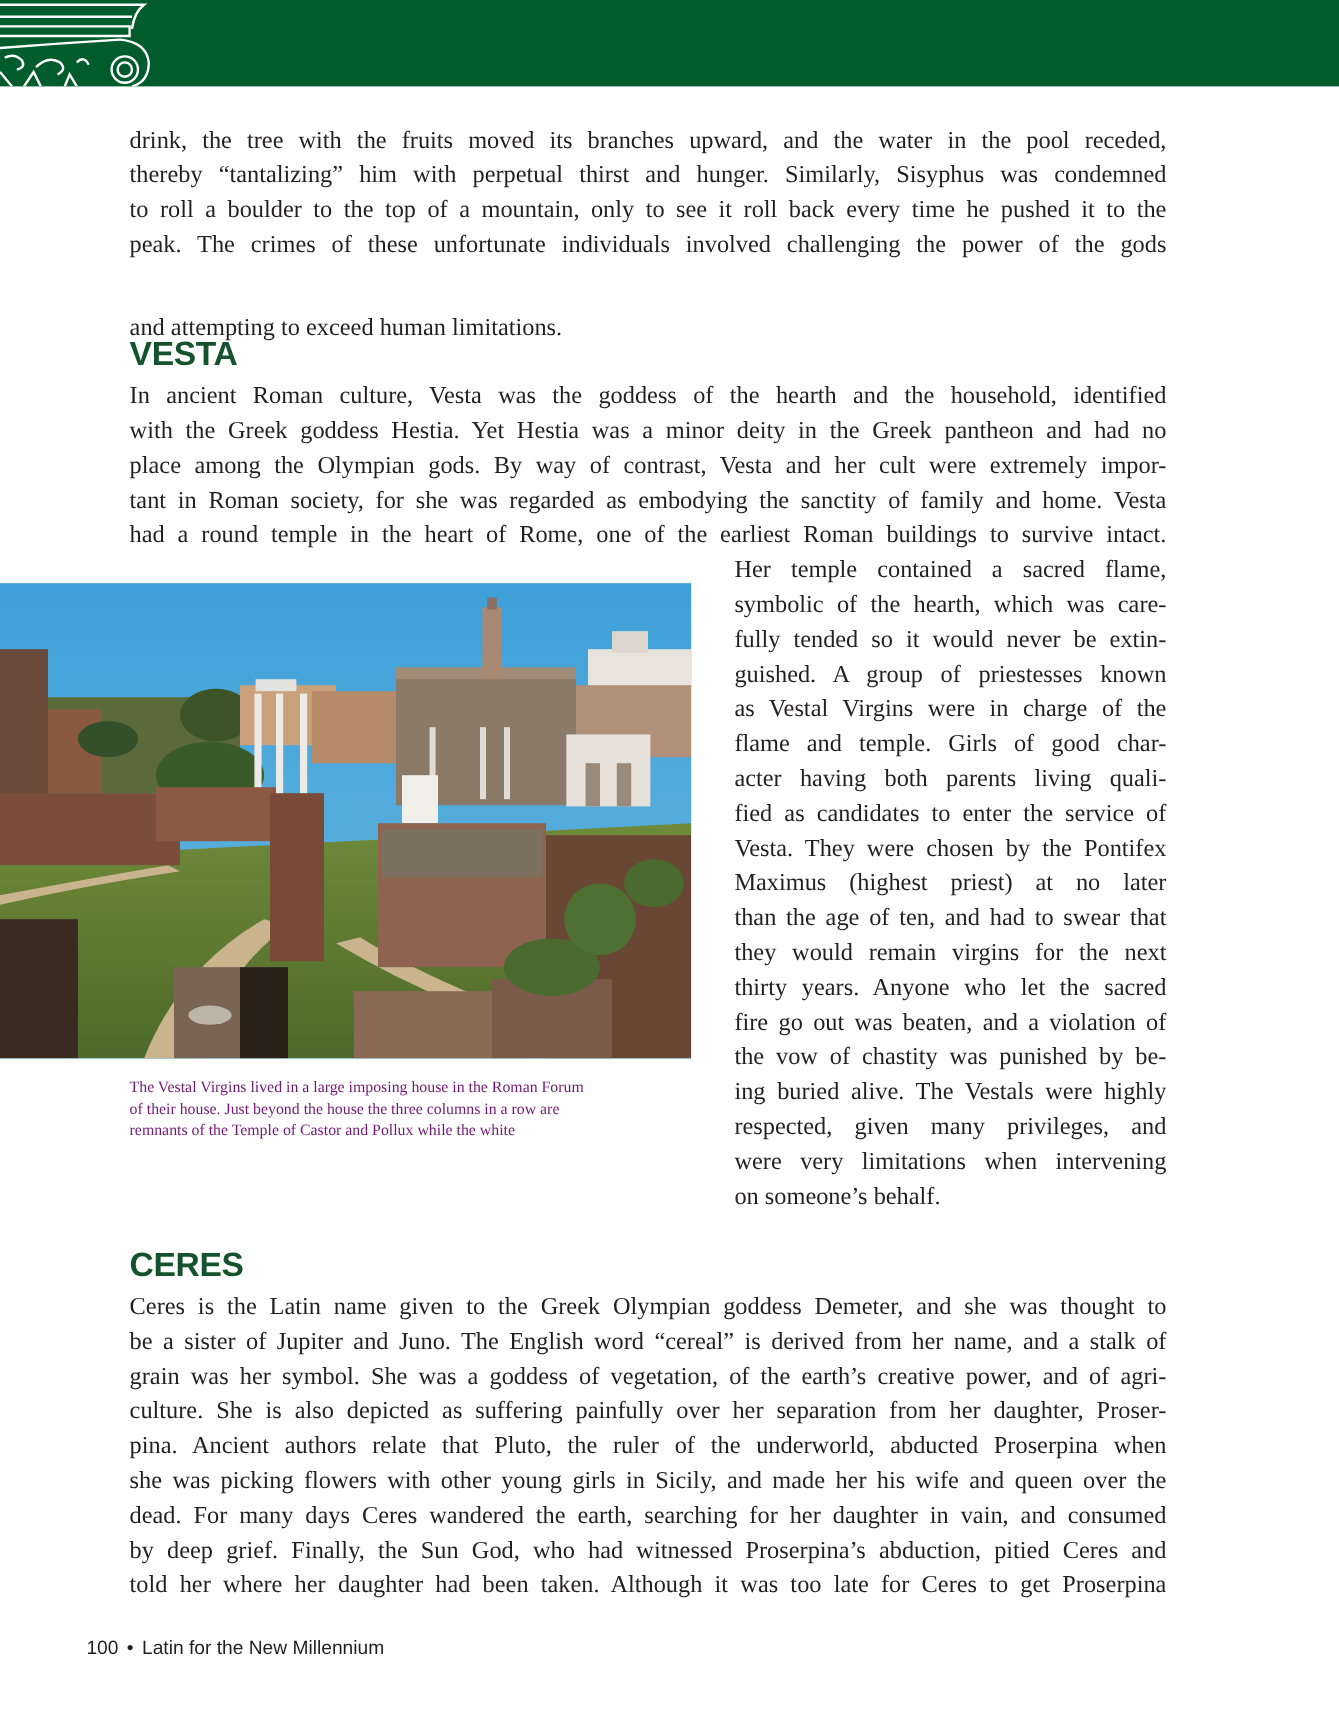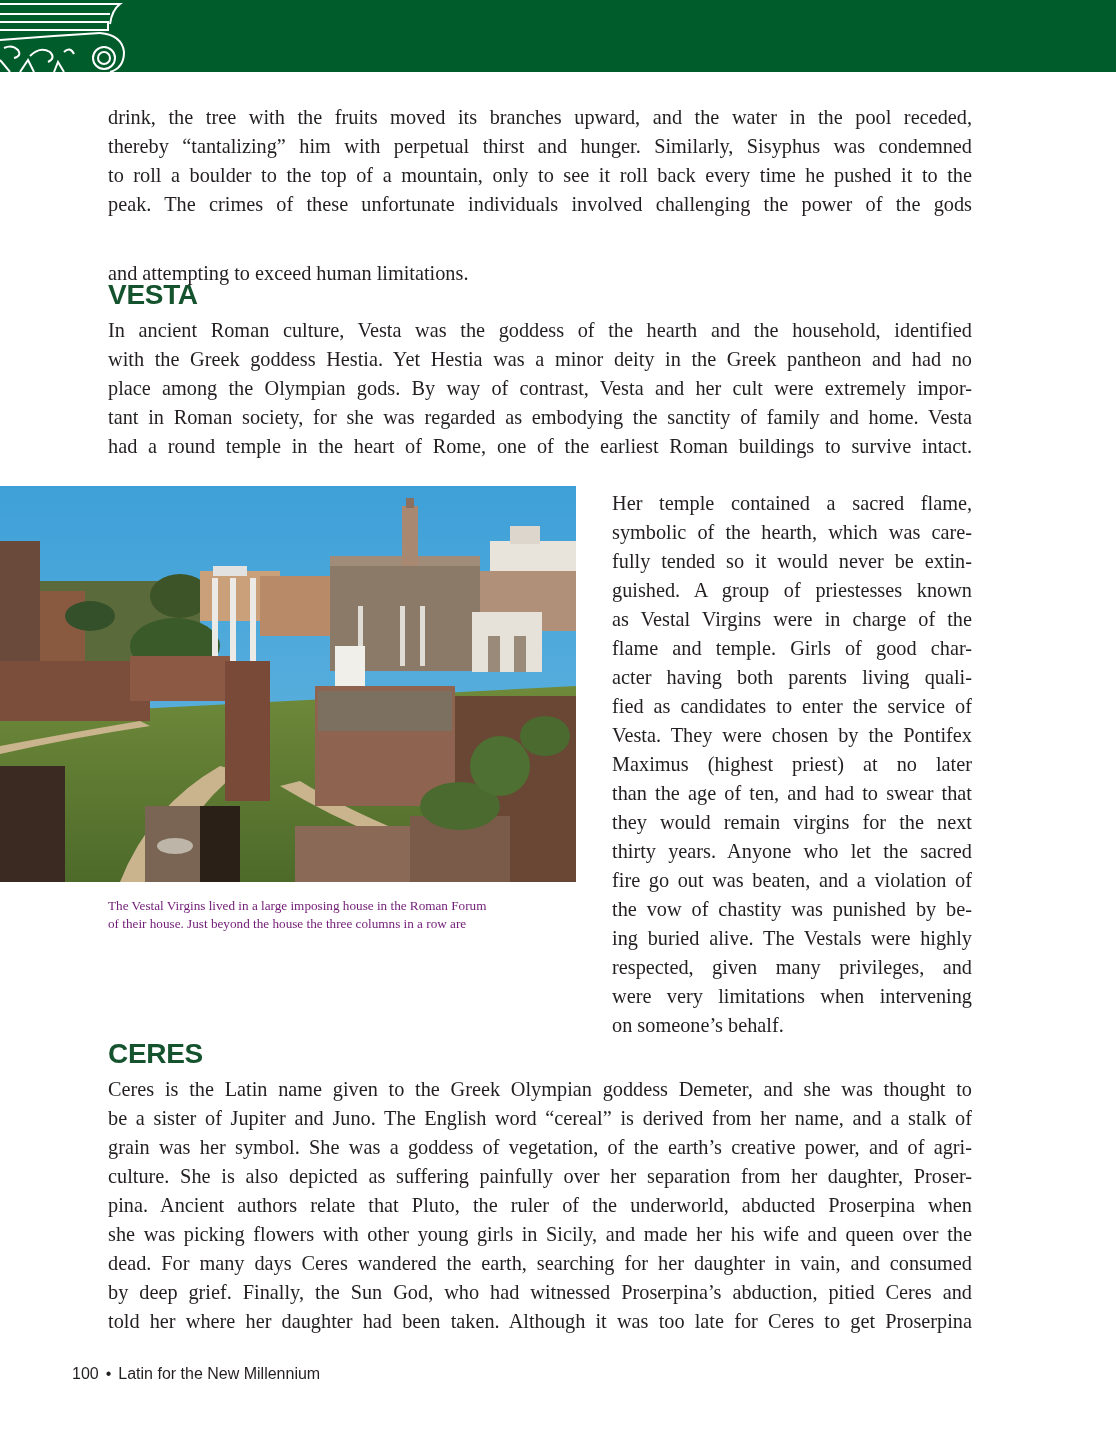--- a/index.html
+++ b/index.html
@@ -4,21 +4,21 @@
   <style>
     * { margin: 0; padding: 0; box-sizing: border-box; }
     html, body { width: 1116px; height: 1440px; background: #ffffff; overflow: hidden; }
     body { position: relative; font-family: "Liberation Serif", "DejaVu Serif", serif; color: #231f20; }
 
     .banner { position: absolute; left: 0; top: 0; width: 1116px; height: 72px; background: #005c2b; }
     .banner svg { position: absolute; left: 0; top: 0; }
 
     .line { position: absolute; left: 108px; width: 864px; font-size: 20.3px; line-height: 29px; white-space: nowrap; text-align: justify; text-align-last: justify; }
     .line.last { text-align-last: left; margin-top: 40px; }
-    .rline { position: absolute; left: 612px; width: 360px; font-size: 20.3px; line-height: 29px; white-space: nowrap; text-align: justify; text-align-last: justify; margin-top: 28px; }
+    .rline { position: absolute; left: 612px; width: 360px; font-size: 20.3px; line-height: 29px; white-space: nowrap; text-align: justify; text-align-last: justify; }
     .rline.last { text-align-last: left; }
 
     .heading { position: absolute; left: 108px; font-family: "Liberation Sans", "DejaVu Sans", sans-serif; font-weight: bold; font-size: 28px; letter-spacing: -0.3px; color: #14532d; }
 
     .photo { position: absolute; left: 0; top: 486px; width: 576px; height: 396px; overflow: hidden; background: #4aa6da; }
     .photo svg { display: block; }
 
     .caption { position: absolute; left: 108px; top: 897px; width: 470px; font-size: 13.2px; line-height: 18px; color: #701a75; }
     .caption div { white-space: nowrap; }
 
@@ -161,20 +161,21 @@
 
     <ellipse cx="175" cy="360" rx="18" ry="8" fill="#bdb5a8"></ellipse>
 
     <rect x="200" y="320" width="40" height="76" fill="#2a2018"></rect>
   </svg>
 </div>
 
 <div class="caption">
   <div>The Vestal Virgins lived in a large imposing house in the Roman Forum</div>
   <div>of their house. Just beyond the house the three columns in a row are</div>
+  <div>remnants of the Temple of Castor and Pollux while the white</div>
 </div>
 
 <div class="heading" style="top:1038px">CERES</div>
 <div>
   <div class="line" style="top:1075px">Ceres is the Latin name given to the Greek Olympian goddess Demeter, and she was thought to</div>
   <div class="line" style="top:1104px">be a sister of Jupiter and Juno. The English word “cereal” is derived from her name, and a stalk of</div>
   <div class="line" style="top:1133px">grain was her symbol. She was a goddess of vegetation, of the earth’s creative power, and of agri-</div>
   <div class="line" style="top:1162px">culture. She is also depicted as suffering painfully over her separation from her daughter, Proser-</div>
   <div class="line" style="top:1191px">pina. Ancient authors relate that Pluto, the ruler of the underworld, abducted Proserpina when</div>
   <div class="line" style="top:1220px">she was picking flowers with other young girls in Sicily, and made her his wife and queen over the</div>

